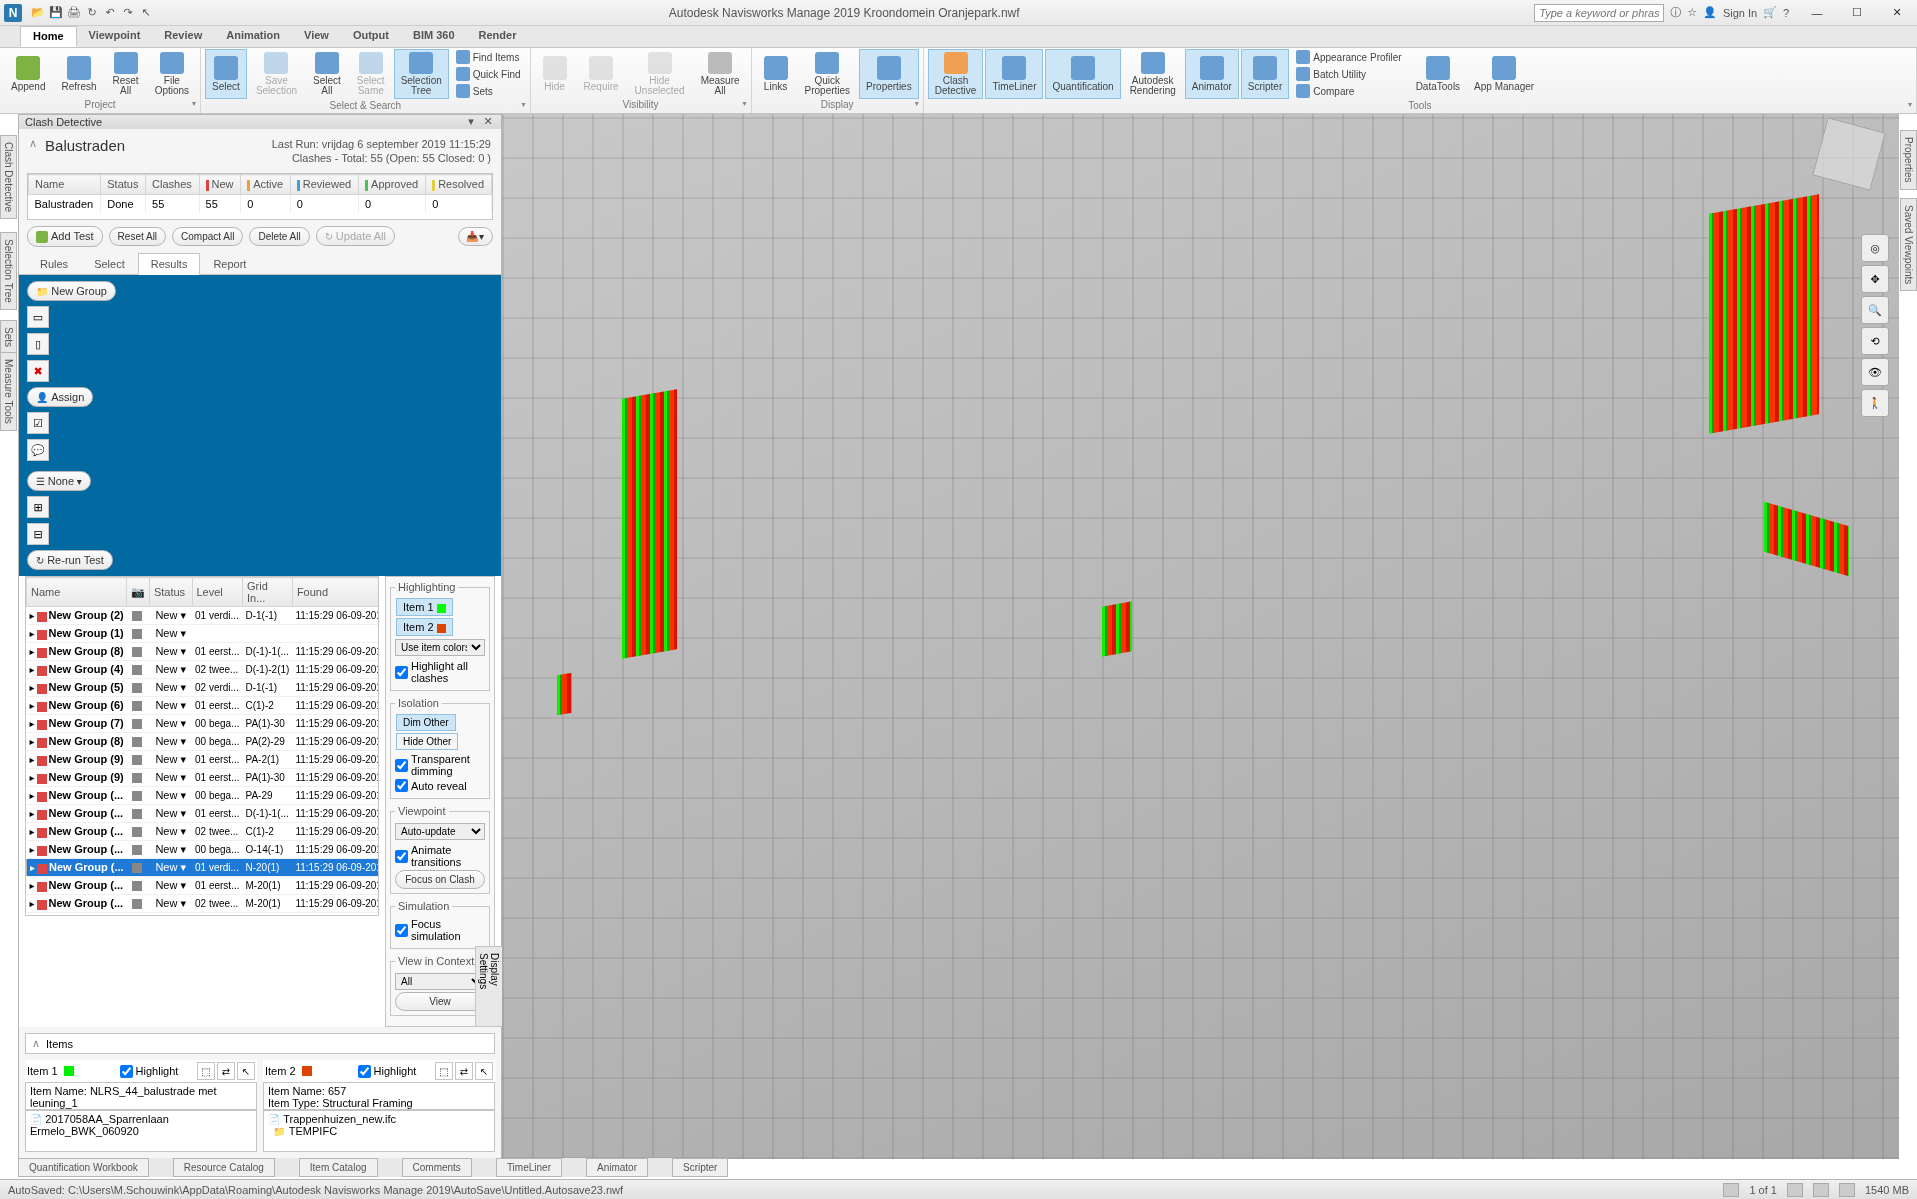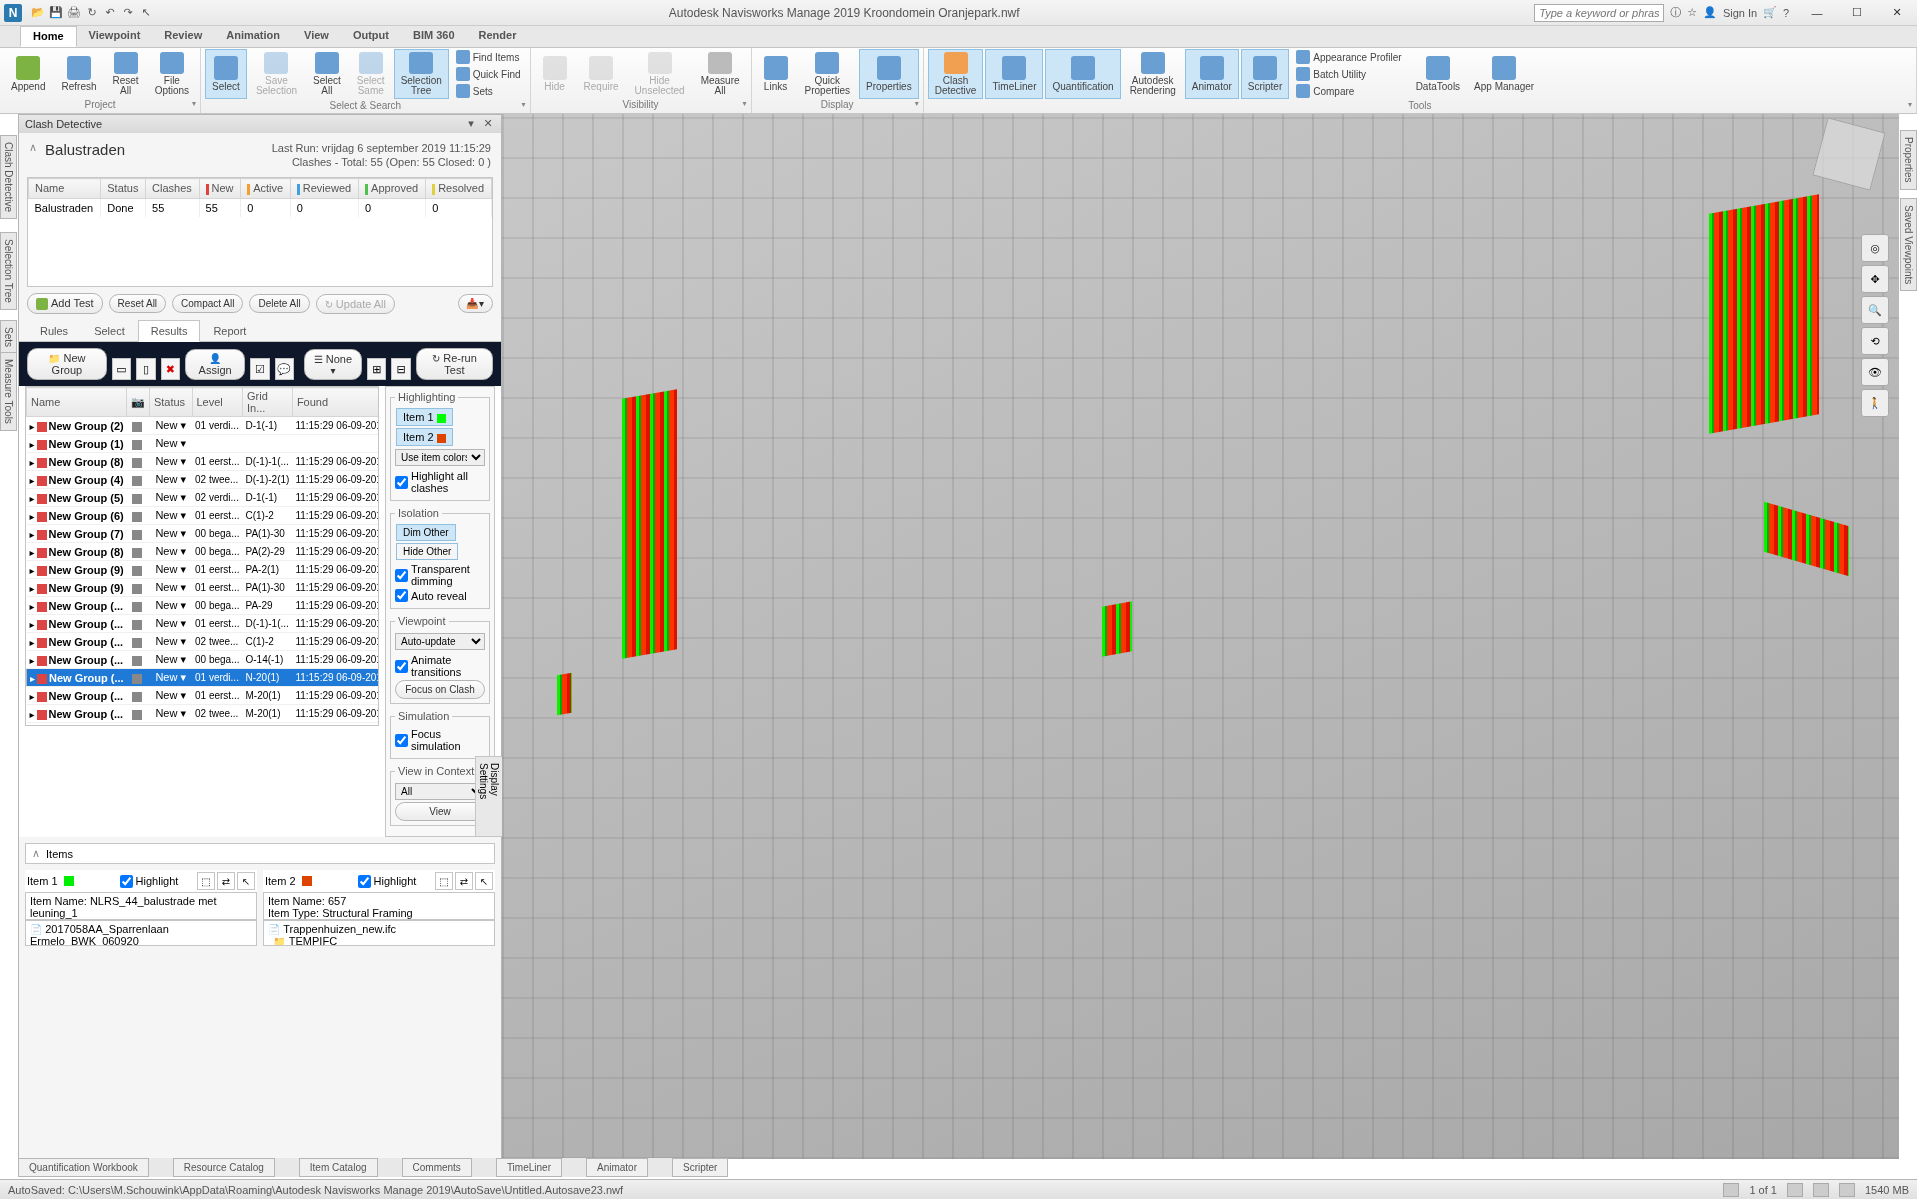--- a/index.html
+++ b/index.html
@@ -67,21 +67,21 @@
 
 .toolbar-row{padding:6px 8px;display:flex;gap:6px;align-items:center;}
 .btn{background:linear-gradient(#fdfdfd,#ebebeb);border:1px solid #b5b5b5;padding:3px 8px;font-size:10px;cursor:pointer;border-radius:10px;color:#333;}
 .btn.disabled{color:#aaa;}
 .btn .bico{display:inline-block;width:12px;height:12px;background:#7cb342;margin-right:3px;vertical-align:middle;border-radius:2px;}
 
 .sub-tabs{display:flex;padding:0 8px;border-bottom:1px solid #c5c5c5;}
 .sub-tabs .st{padding:4px 12px;border:1px solid transparent;border-bottom:none;color:#555;cursor:pointer;}
 .sub-tabs .st.active{background:#fff;border:1px solid #c5c5c5;border-bottom:1px solid #fff;margin-bottom:-1px;}
 
-.results-bar{padding:6px 8px;display:flex;gap:5px;align-items:flex-end;background:#0f172a;}
+.results-bar{padding:6px 8px;display:flex;gap:5px;align-items:flex-start;background:#0369a1;flex-direction:column;}
 .results-bar .ibtn{width:22px;height:22px;border:1px solid #c5c5c5;background:#f5f5f5;display:flex;align-items:center;justify-content:center;font-size:11px;}
 
 .results-split{display:flex;background:#fff;}
 .results-table{flex:1;overflow:auto;border:1px solid #c5c5c5;margin-left:6px;height:340px;}
 .results-table table{border-collapse:collapse;width:100%;}
 .results-table th{background:linear-gradient(#f8f8f8,#e8e8e8);border:1px solid #d5d5d5;padding:2px 4px;text-align:left;font-weight:normal;color:#555;position:sticky;top:0;}
 .results-table td{padding:1px 3px;white-space:nowrap;font-size:10px;border-bottom:1px solid #f0f0f0;}
 .results-table tr.sel td{background:#1e7ad6;color:#fff;}
 .rico{display:inline-block;width:10px;height:10px;background:#d44;margin:0 2px;vertical-align:middle;}
 .rico.cam{background:#888;}
@@ -102,21 +102,21 @@
 
 .items-split{display:flex;margin:0 6px 6px;gap:6px;}
 .item-col{flex:1;background:#fff;}
 .item-head{display:flex;align-items:center;gap:6px;padding:2px;}
 .item-head .sq{width:10px;height:10px;}
 .item-head .sq.g{background:#0e0;}
 .item-head .sq.r{background:#d40;}
 .item-head .tools{margin-left:auto;display:flex;gap:2px;}
 .item-head .tools span{width:18px;height:18px;border:1px solid #c5c5c5;display:flex;align-items:center;justify-content:center;font-size:10px;}
 .item-info{border:1px solid #c5c5c5;padding:2px 4px;font-size:10px;height:28px;overflow:hidden;}
-.item-tree{border:1px solid #c5c5c5;height:26px;padding:2px 4px;font-size:10px;overflow:hidden;}
+.item-tree{border:1px solid #c5c5c5;height:42px;padding:2px 4px;font-size:10px;overflow:hidden;}
 
 
 .viewport{flex:1;background:linear-gradient(135deg,#d0d0d0,#b8b8b8);position:relative;overflow:hidden;}
 .viewport .bldg{position:absolute;inset:0;background:
  repeating-linear-gradient(90deg,rgba(80,80,80,0.15) 0 2px,transparent 2px 30px),
  repeating-linear-gradient(0deg,rgba(80,80,80,0.12) 0 2px,transparent 2px 40px),
  linear-gradient(160deg,#c8c8c8,#a8a8a8);}
 .clash-obj{position:absolute;transform:skewY(-10deg);}
 .clash-obj div{background:repeating-linear-gradient(90deg,#1e0 0 3px,#0a0 3px 5px,#f30 5px 10px,#d10 10px 14px);}
 .nav-cube{position:absolute;top:10px;right:20px;width:60px;height:60px;background:#ddd;border:1px solid #999;transform:rotate(15deg);opacity:0.7;}

